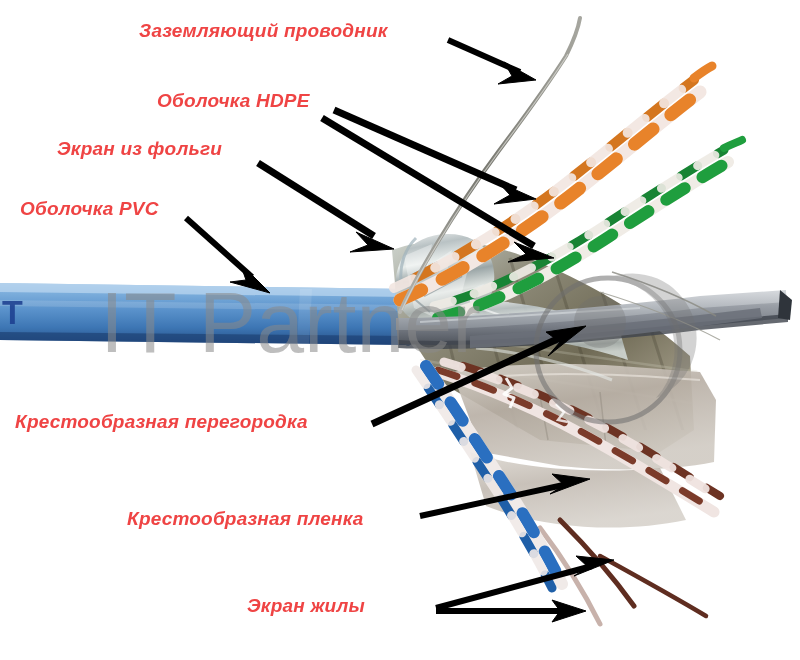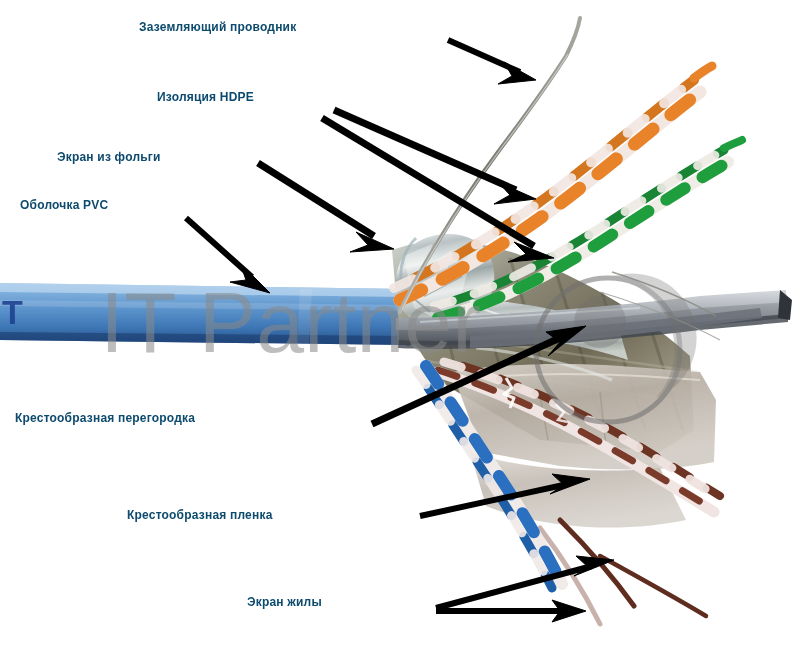--- a/index.html
+++ b/index.html
@@ -3,22 +3,22 @@
 <meta charset="utf-8">
 <title>Cable Diagram</title>
 <style>
   html,body{margin:0;padding:0;background:#fff;}
   body{width:800px;height:660px;overflow:hidden;
        font-family:"Liberation Sans","DejaVu Sans",sans-serif;}
   #stage{position:relative;width:800px;height:660px;background:#ffffff;overflow:hidden;}
   #art,#marks,#wm{position:absolute;left:0;top:0;width:800px;height:660px;}
   #marks{pointer-events:none;}
   .lbl{position:absolute;white-space:nowrap;
-       font-weight:bold;color:#0c4a6e;
-       font-size:12px;letter-spacing:.2px;
+       font-weight:bold;font-style:italic;color:#ef4444;
+       font-size:19px;letter-spacing:.2px;
        text-shadow:0 0 3px #fff,0 0 3px #fff,1px 1px 0 #fff,-1px -1px 0 #fff,
                    1px -1px 0 #fff,-1px 1px 0 #fff;}
 </style>
 </head>
 <body>
 
 <div id="stage">
 
   <svg id="art" viewBox="0 0 800 660">
     <defs>
@@ -239,20 +239,20 @@
       </g>
 
       <g>
         <line x1="436" y1="611" x2="562" y2="611" stroke-width="6"></line>
         <polygon points="586,611 552,600 560,611 552,622"></polygon>
       </g>
     </g>
   </svg>
 
   <div class="lbl" style="left:139px;top:20px">Заземляющий проводник</div>
-  <div class="lbl" style="left:157px;top:90px">Изоляция HDPE</div>
-  <div class="lbl" style="left:57px;top:150px">Экран из фольги</div>
+  <div class="lbl" style="left:157px;top:90px">Оболочка HDPE</div>
+  <div class="lbl" style="left:57px;top:138px">Экран из фольги</div>
   <div class="lbl" style="left:20px;top:198px">Оболочка PVC</div>
   <div class="lbl" style="left:15px;top:411px">Крестообразная перегородка</div>
   <div class="lbl" style="left:127px;top:508px">Крестообразная пленка</div>
   <div class="lbl" style="left:247px;top:595px">Экран жилы</div>
 
 </div>
 
 </body></html>

